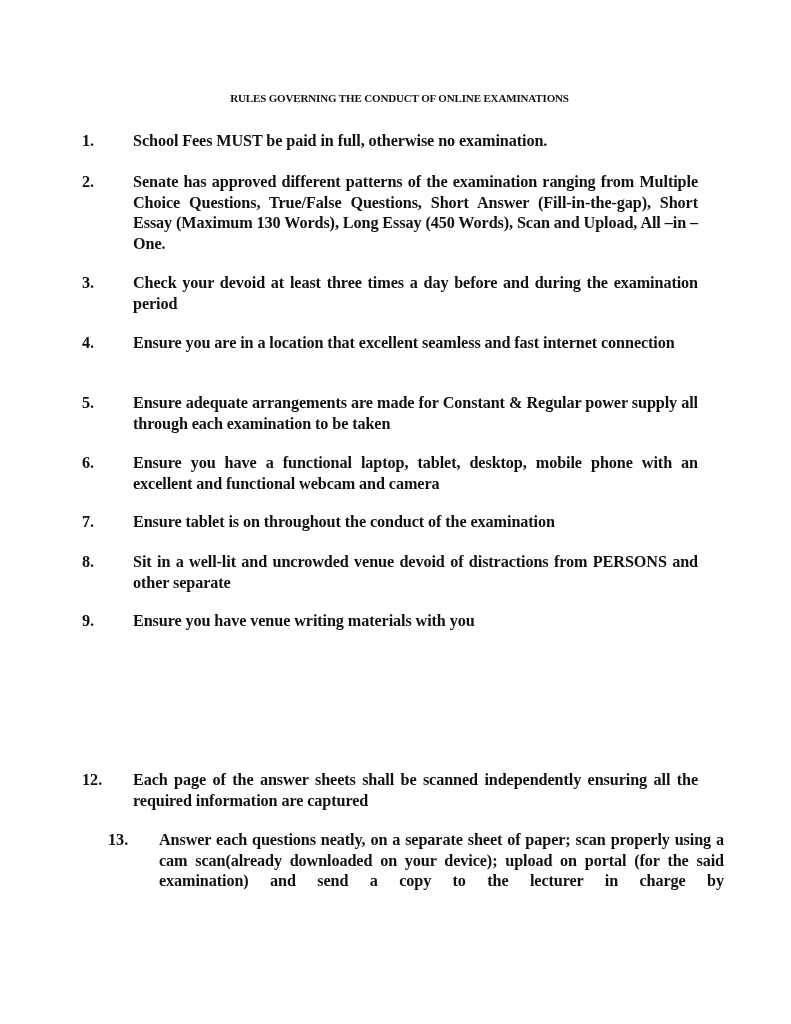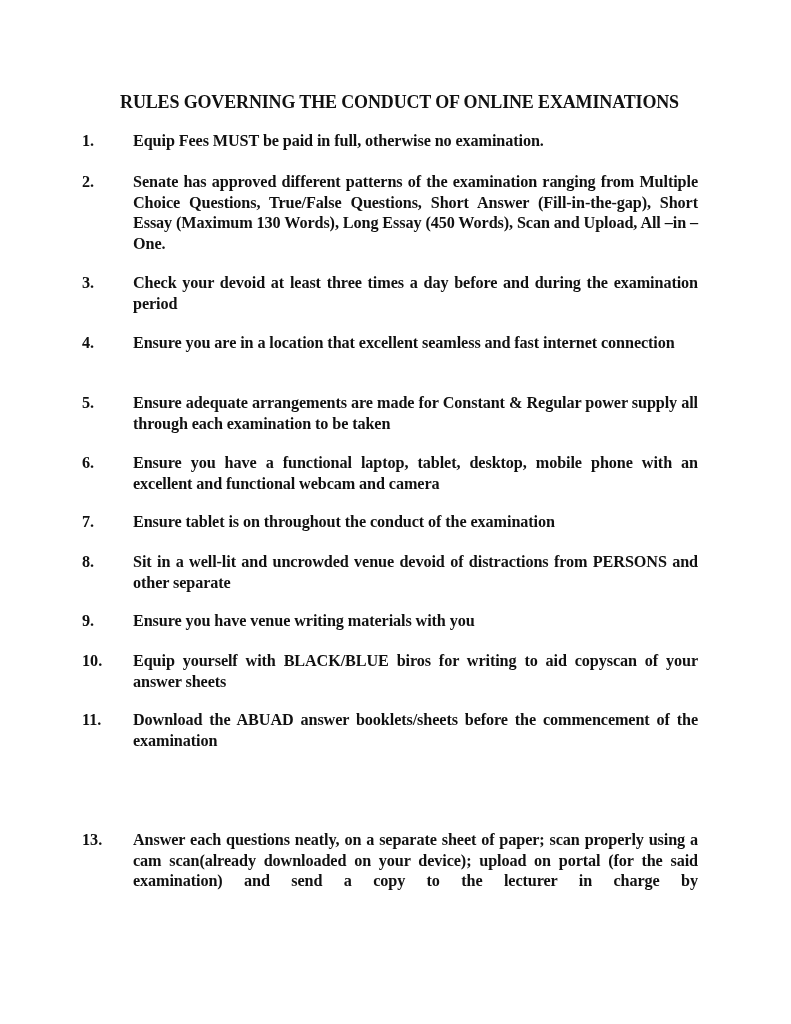--- a/index.html
+++ b/index.html
@@ -20,21 +20,21 @@
     left: 0; top: 0;
     width: 791px; height: 1024px;
   }
   .title {
     position: absolute;
     left: 0;
     width: 791px;
     top: 92px;
     text-align: center;
     font-weight: bold;
-    font-size: 18px;
+    font-size: 11px;
     letter-spacing: -0.15px;
     padding-left: 8px;
     box-sizing: border-box;
   }
   .rule {
     position: absolute;
     left: 82px;
     width: 616px;
     font-weight: bold;
     font-size: 16.2px;
@@ -57,21 +57,21 @@
 </style>
 </head>
 <body>
 
 <div class="page">
 
   <div class="title">RULES GOVERNING THE CONDUCT OF ONLINE EXAMINATIONS</div>
 
   <div class="rule" style="top:131px;">
     <span class="num">1.</span>
-    <div class="text last-left">Equip Fees MUST be paid in full, otherwise no examination.</div>
+    <div class="text last-left">School Fees MUST be paid in full, otherwise no examination.</div>
   </div>
 
   <div class="rule" style="top:172px;">
     <span class="num">2.</span>
     <div class="text last-left">Senate has approved different patterns of the examination ranging from Multiple Choice Questions, True/False Questions, Short Answer (Fill-in-the-gap), Short Essay (Maximum 130 Words), Long Essay (450 Words), Scan and Upload, All –in – One.</div>
   </div>
 
   <div class="rule" style="top:273px;">
     <span class="num">3.</span>
     <div class="text last-left">Check your devoid at least three times a day before and during the examination period</div>
@@ -100,29 +100,25 @@
   <div class="rule" style="top:552px;">
     <span class="num">8.</span>
     <div class="text last-left">Sit in a well-lit and uncrowded venue devoid of distractions from PERSONS and other separate</div>
   </div>
 
   <div class="rule" style="top:611px;">
     <span class="num">9.</span>
     <div class="text last-left">Ensure you have venue writing materials with you</div>
   </div>
 
-  <div class="rule" style="top:651px;">
-    <span class="num">10.</span>
-    <div class="text last-left">Equip yourself with BLACK/BLUE biros for writing to aid copyscan of your answer sheets</div>
+
+
+  <div class="rule" style="top:770px;">
+    <span class="num">12.</span>
+    <div class="text last-left">Each page of the answer sheets shall be scanned independently ensuring all the required information are captured</div>
   </div>
 
-  <div class="rule" style="top:710px;">
-    <span class="num">11.</span>
-    <div class="text last-left">Download the ABUAD answer booklets/sheets before the commencement of the examination</div>
-  </div>
-
-
-  <div class="rule" style="top:830px;">
+  <div class="rule" style="top:830px;margin-left:26px;">
     <span class="num">13.</span>
     <div class="text" style="text-align-last: justify;">Answer each questions neatly, on a separate sheet of paper; scan properly using a cam scan(already downloaded on your device); upload on portal (for the said examination) and send a copy to the lecturer in charge by</div>
   </div>
 
 </div>
 
 </body></html>

